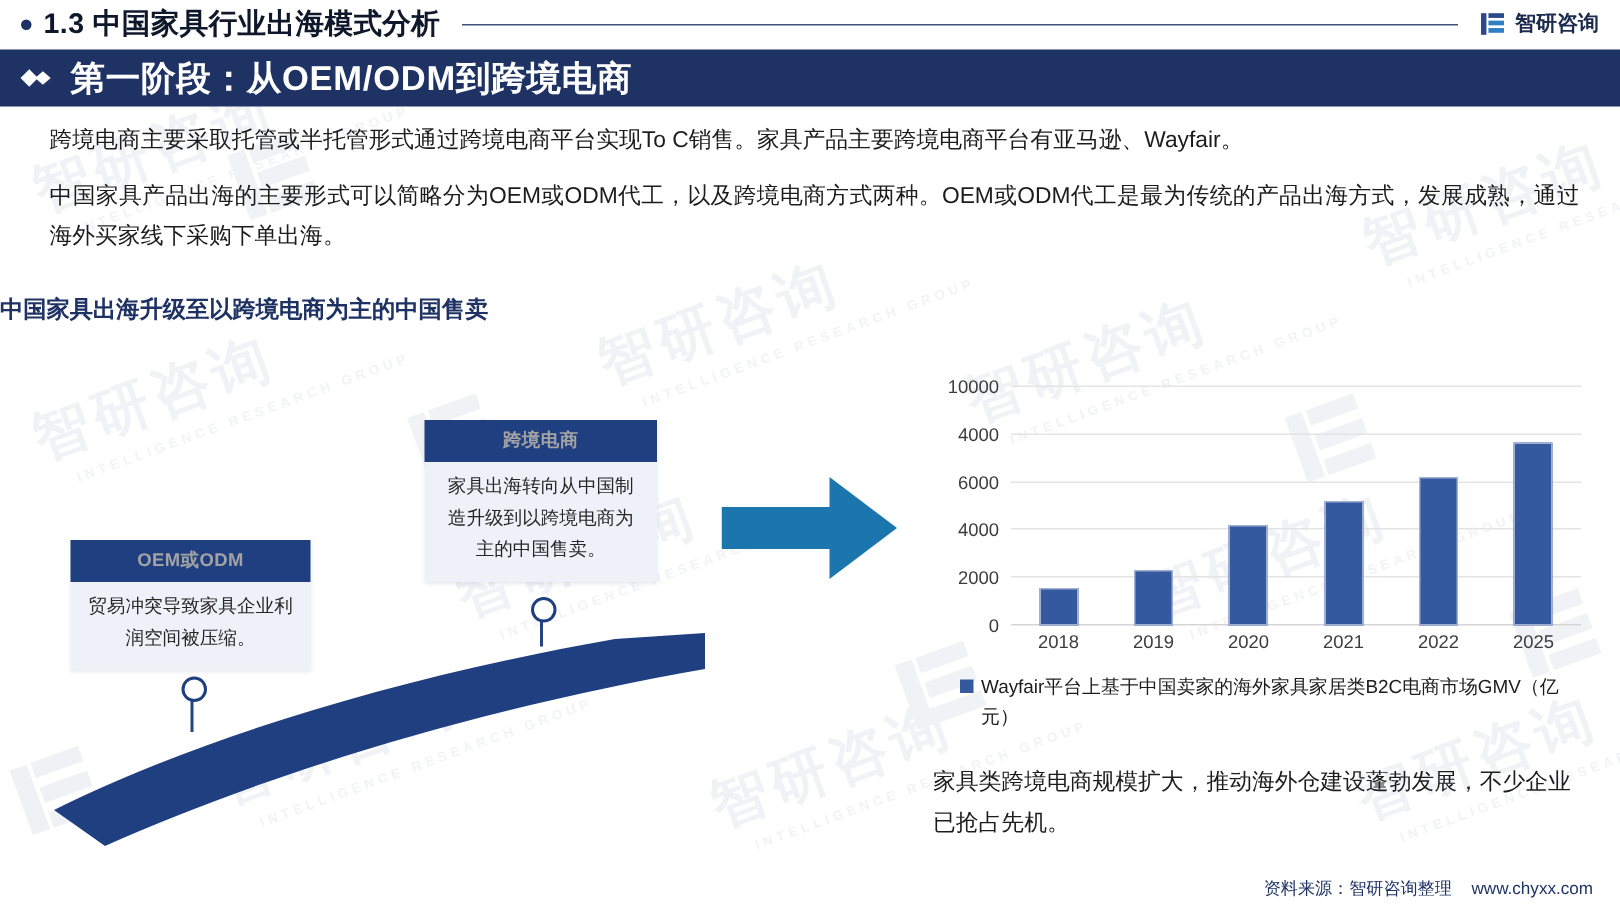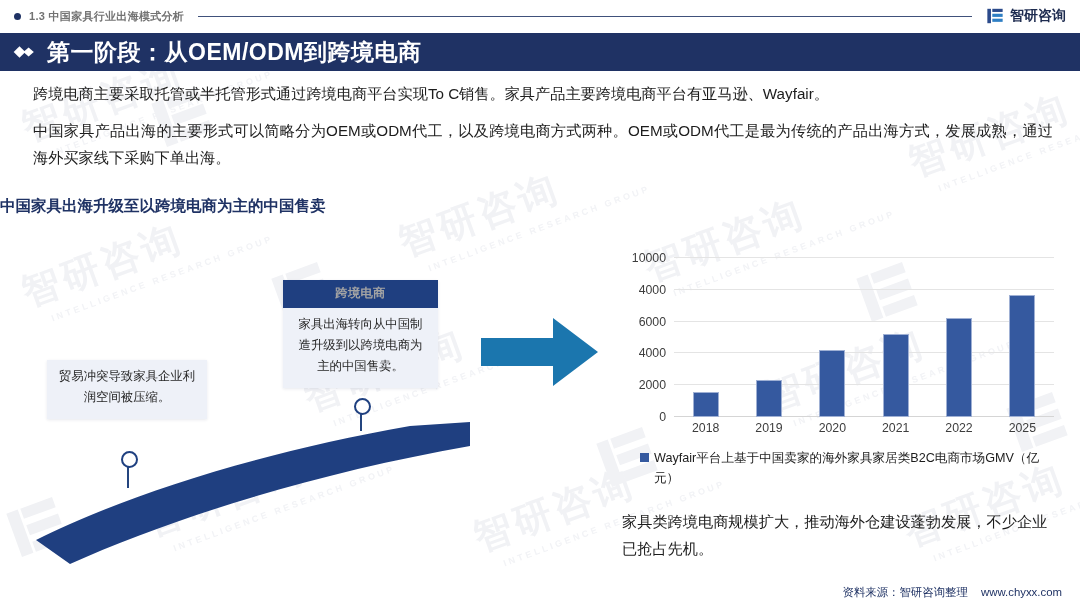--- a/index.html
+++ b/index.html
@@ -66,23 +66,23 @@
   }
   .bullet-dot {
     width: 7px; height: 7px;
     border-radius: 50%;
     background: #1f3264;
     margin-left: 14px;
     margin-right: 8px;
     flex: none;
   }
   .sec-num {
-    font-size: 11px;
+    font-size: 19px;
     font-weight: bold;
-    color: #737373;
+    color: #0f172a;
     letter-spacing: .3px;
     white-space: nowrap;
   }
   .top-rule {
     flex: 1;
     height: 1px;
     background: #1f3264;
     margin: 0 14px;
     opacity: .85;
   }
@@ -452,20 +452,21 @@
 </div>
 
 <div class="chart-title">中国家具出海升级至以跨境电商为主的中国售卖</div>
 
 <div class="info-zone">
   <svg class="ribbon-svg" viewBox="0 0 600 340" preserveAspectRatio="none">
     <path d="M36,310 C120,268 250,224 410,196 L470,192 L470,216 C310,244 168,290 70,334 Z" fill="#1F3F80"></path>
   </svg>
 
   <div class="card" id="card-oem">
+    <div class="card-head">OEM或ODM</div>
     <div class="card-body">贸易冲突导致家具企业利润空间被压缩。</div>
   </div>
   <div class="stem" id="stem-oem"></div>
   <div class="node" id="node-oem"></div>
 
   <div class="card" id="card-cbe">
     <div class="card-head">跨境电商</div>
     <div class="card-body">家具出海转向从中国制造升级到以跨境电商为主的中国售卖。</div>
   </div>
   <div class="stem" id="stem-cbe"></div>

